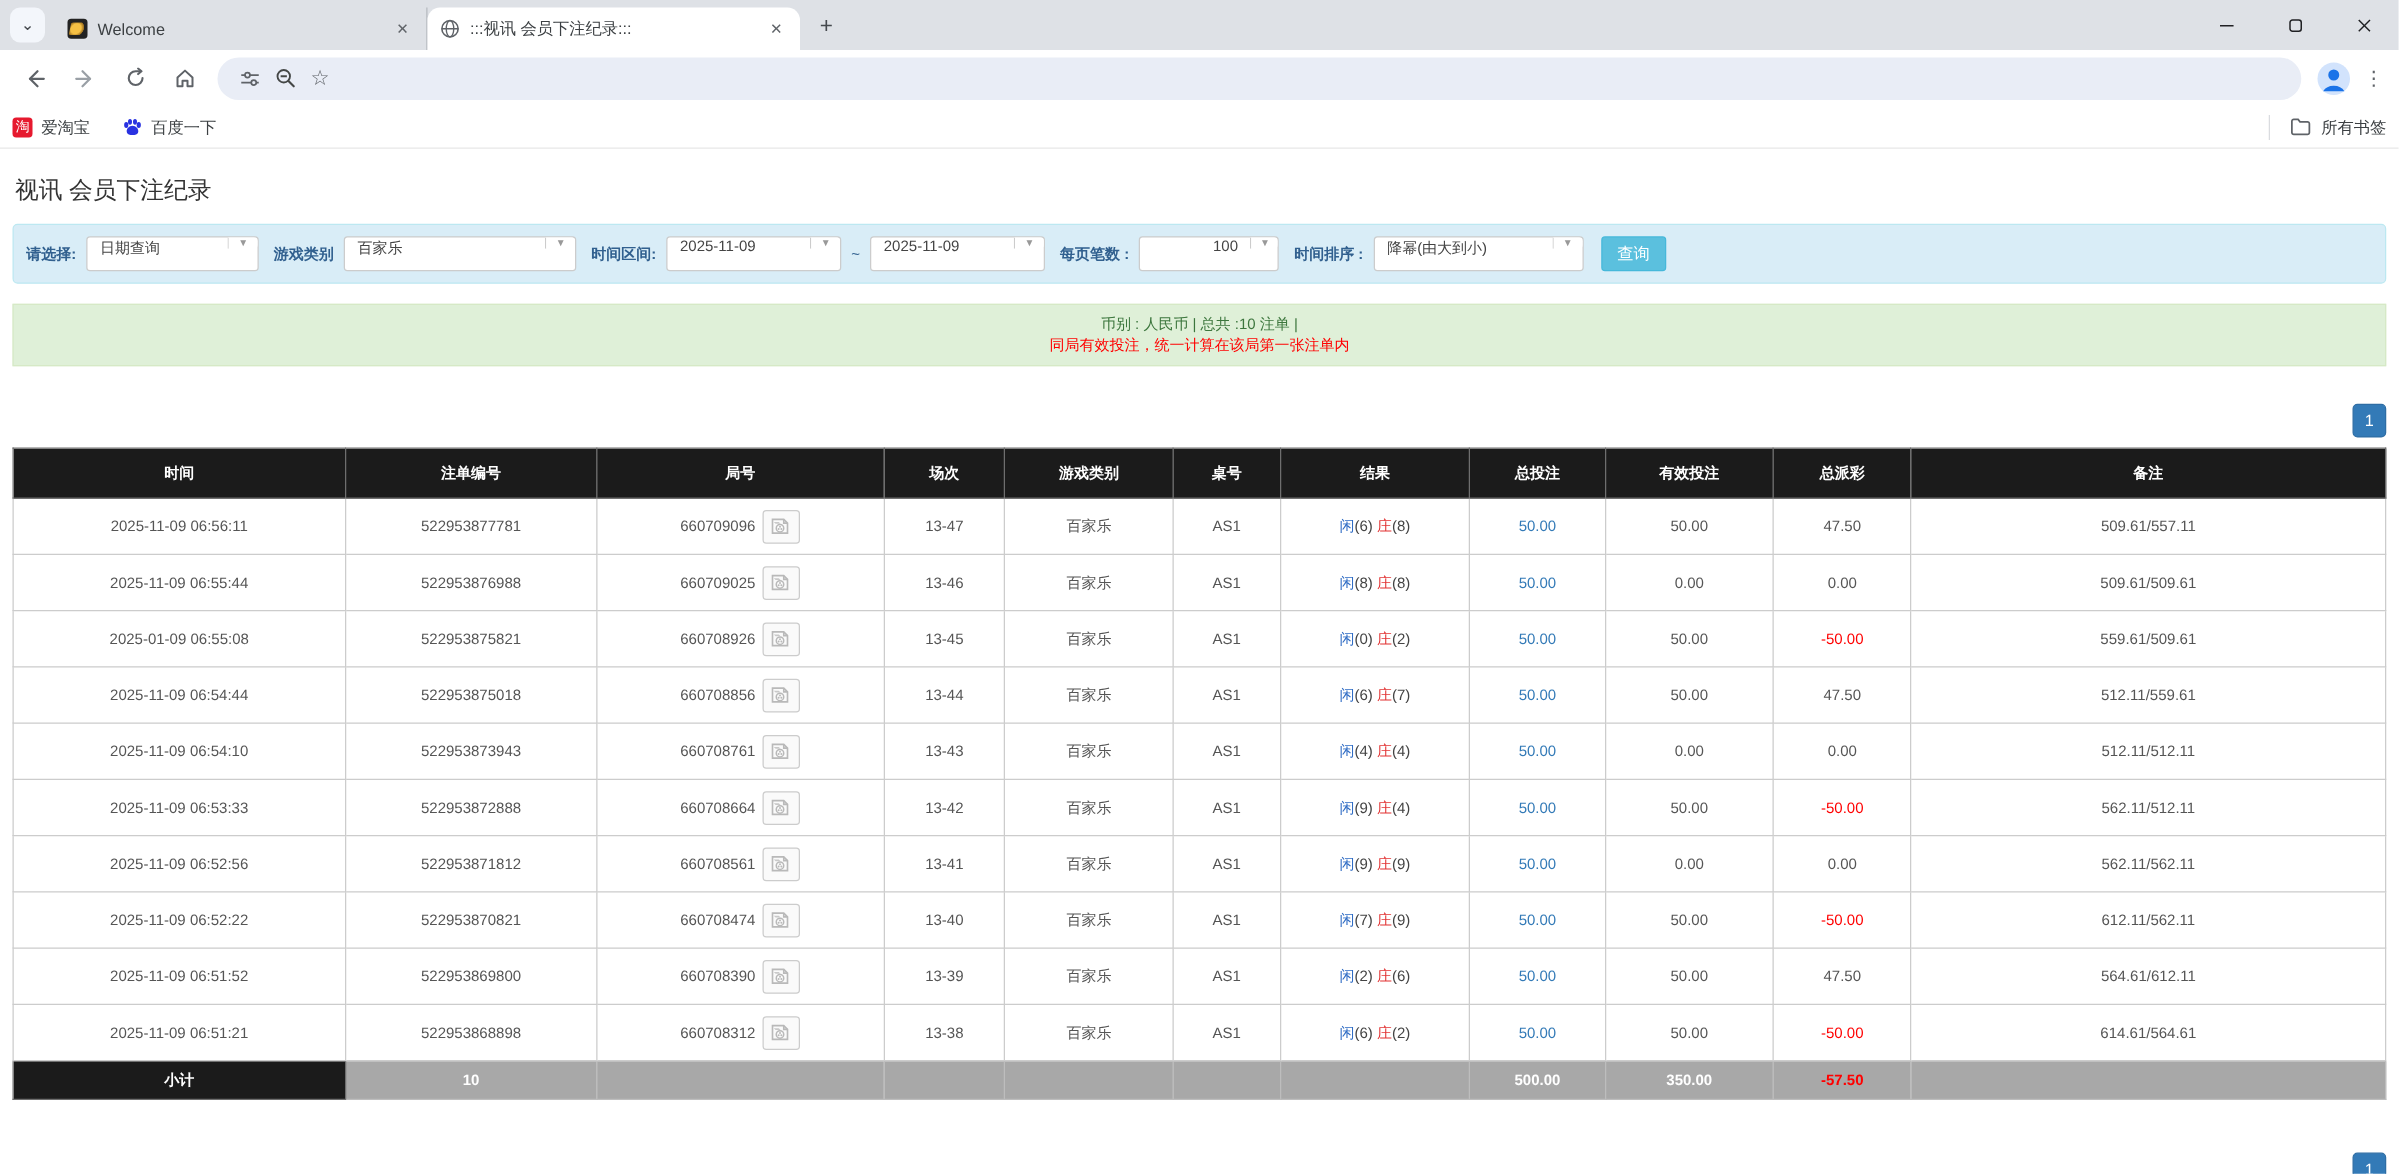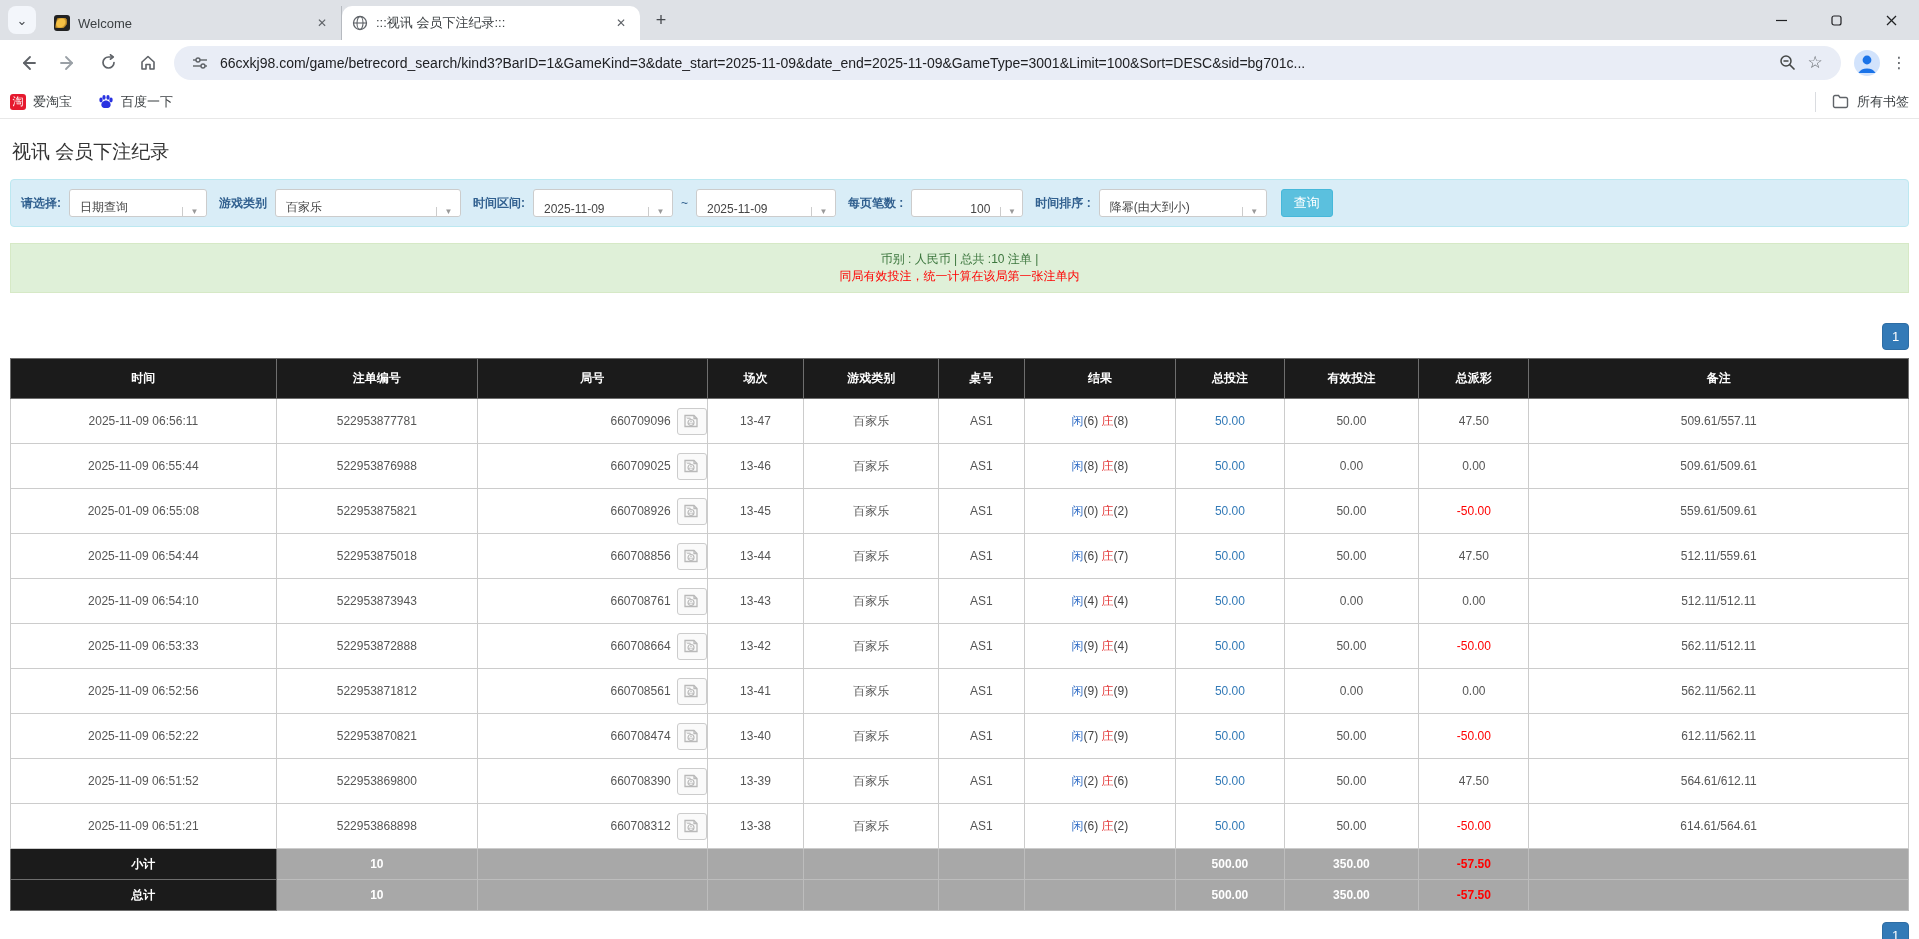--- a/index.html
+++ b/index.html
@@ -33,21 +33,21 @@
   .bookmark { display:flex; align-items:center; gap:7px; font-size:13px; color:#3c4043; margin-right:26px; cursor:pointer; }
   .bm-taobao { width:16px; height:16px; background:#e6192e; border-radius:3px; color:#fff; font-size:11px; display:flex; align-items:center; justify-content:center; }
   .bookmarks-right { margin-left:auto; display:flex; align-items:center; gap:8px; font-size:13px; color:#3c4043; border-left:1px solid #dadce0; padding-left:16px; height:20px; cursor:pointer; }
 
   
   .page { padding:0 10px; }
   .page-title { font-size:19px; color:#333; margin:20px 2px 14px; font-weight:normal; }
 
   .filter-panel { background:#d9edf7; border:1px solid #bce8f1; border-radius:4px; padding:9px 10px; display:flex; align-items:center; gap:6px; }
   .f-label { font-size:12px; font-weight:bold; color:#31608f; white-space:nowrap; margin:0 2px 0 6px; }
-  .dropdown { display:inline-flex; align-items:flex-end; background:#fff; border:1px solid #ccc; border-radius:3px; height:28px; cursor:pointer; }
+  .dropdown { display:inline-flex; align-items:flex-start; background:#fff; border:1px solid #ccc; border-radius:3px; height:28px; cursor:pointer; }
   .dd-value { display:flex; align-items:center; padding:0 10px; font-size:12px; color:#444; }
   .dd-caret { width:24px; border-left:1px solid #ccc; display:flex; align-items:center; justify-content:center; color:#999; font-size:8px; background:#fff; border-radius:0 3px 3px 0; }
   .tilde { color:#31608f; font-size:12px; margin:0 2px; }
   .search-btn { margin-left:8px; height:28px; padding:0 12px; background:#5bc0de; border:1px solid #46b8da; color:#fff; font-size:13px; border-radius:3px; cursor:pointer;text-align:right; }
 
   .summary-bar { margin-top:16px; background:#dff0d8; border:1px solid #d6e9c6; padding:7px 12px; display:flex; justify-content:space-between; align-items:center;flex-direction:column; }
   .summary-left { font-size:12px; color:#3c763d; }
   .summary-right { font-size:12px; color:#f00; }
 
   .pagination-row { display:flex; justify-content:flex-end; margin:30px 0 8px; }
@@ -55,21 +55,21 @@
 
   table.bet-table { width:100%; border-collapse:collapse; font-size:12px; color:#555; table-layout:fixed; }
   .bet-table th { background:#1b1b1b; color:#fff; font-weight:bold; height:40px; border:1px solid #6e6e6e; font-size:12px; }
   .bet-table td { border:1px solid #ccc; height:45px; text-align:center; background:#fff; }
   .bet-table th:nth-child(1){width:14.0%}  .bet-table th:nth-child(2){width:10.6%}
   .bet-table th:nth-child(3){width:12.1%}  .bet-table th:nth-child(4){width:5.1%}
   .bet-table th:nth-child(5){width:7.1%}   .bet-table th:nth-child(6){width:4.5%}
   .bet-table th:nth-child(7){width:8.0%}   .bet-table th:nth-child(8){width:5.7%}
   .bet-table th:nth-child(9){width:7.1%}   .bet-table th:nth-child(10){width:5.8%}
   .bet-table th:nth-child(11){width:20.0%}
-  .round-cell { display:flex; align-items:center; justify-content:flex-end; gap:6px; }
+  .round-cell { display:flex; align-items:center; justify-content:center; gap:6px; }
   .video-btn { width:30px; height:27px; border:1px solid #ccc; border-radius:3px; background:#fafafa; display:inline-flex; align-items:center; justify-content:center; cursor:pointer; }
   .p-blue { color:#2e6bc4; }
   .b-red { color:#e23434; }
   .res-num { color:#444; }
   .bet-link { color:#337ab7; cursor:pointer; }
   .neg { color:#f00 !important; }
   tr.total-row td { background:#a8a8a8; color:#fff; font-weight:bold; height:31px; border:1px solid #bdbdbd; }
   tr.total-row td.dark { background:#1b1b1b; border-color:#6e6e6e; }
 
   .bottom-page-btn { position:absolute; right:10px; bottom:-18px; }
@@ -147,21 +147,20 @@
 
   <div class="omnibox">
     <span class="omni-icon">
       <svg width="16" height="16" viewBox="0 0 16 16">
           <line x1="1" y1="5" x2="15" y2="5" stroke="#5f6368" stroke-width="1.4"></line>
           <circle cx="6" cy="5" r="2" fill="#e9edf6" stroke="#5f6368" stroke-width="1.4"></circle>
           <line x1="1" y1="11" x2="15" y2="11" stroke="#5f6368" stroke-width="1.4"></line>
           <circle cx="11" cy="11" r="2" fill="#e9edf6" stroke="#5f6368" stroke-width="1.4"></circle>
         </svg>
     </span>
-    <span class="url" style="margin-left:6px;">66cxkj98.com/game/betrecord_search/kind3?BarID=1&amp;GameKind=3&amp;date_start=2025-11-09&amp;date_end=2025-11-09&amp;GameType=3001&amp;Limit=100&amp;Sort=DESC&amp;sid=bg701c...</span>
     <span class="omni-icon">
       <svg width="17" height="17" viewBox="0 0 17 17">
           <circle cx="7" cy="7" r="5" fill="none" stroke="#444746" stroke-width="1.5"></circle>
           <line x1="4.5" y1="7" x2="9.5" y2="7" stroke="#444746" stroke-width="1.5"></line>
           <line x1="11" y1="11" x2="15" y2="15" stroke="#444746" stroke-width="1.7" stroke-linecap="round"></line>
         </svg>
     </span>
     <span class="omni-icon" style="font-size:17px;">☆</span>
   </div>
 
@@ -597,32 +596,19 @@
         <td></td>
           <td></td>
           <td></td>
         <td></td>
           <td></td>
         <td>500.00</td>
         <td>350.00</td>
         <td class="neg">-57.50</td>
         <td></td>
       </tr>
-      <tr class="total-row">
-        <td class="dark">总计</td>
-        <td>10</td>
-        <td></td>
-          <td></td>
-          <td></td>
-        <td></td>
-          <td></td>
-        <td>500.00</td>
-        <td>350.00</td>
-        <td class="neg">-57.50</td>
-        <td></td>
-      </tr>
     </tfoot>
   </table>
 
   <div class="pagination-row bottom-page-btn">
     <div class="page-btn">1</div>
   </div>
 </div>
 
 </body></html>

